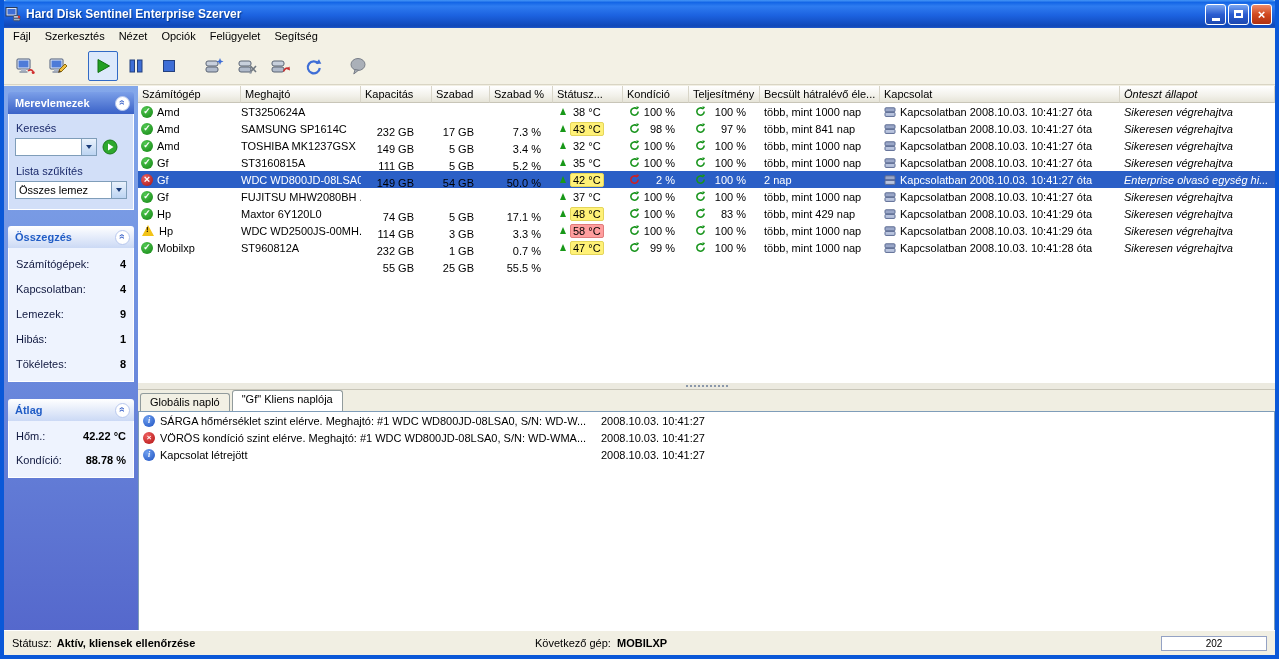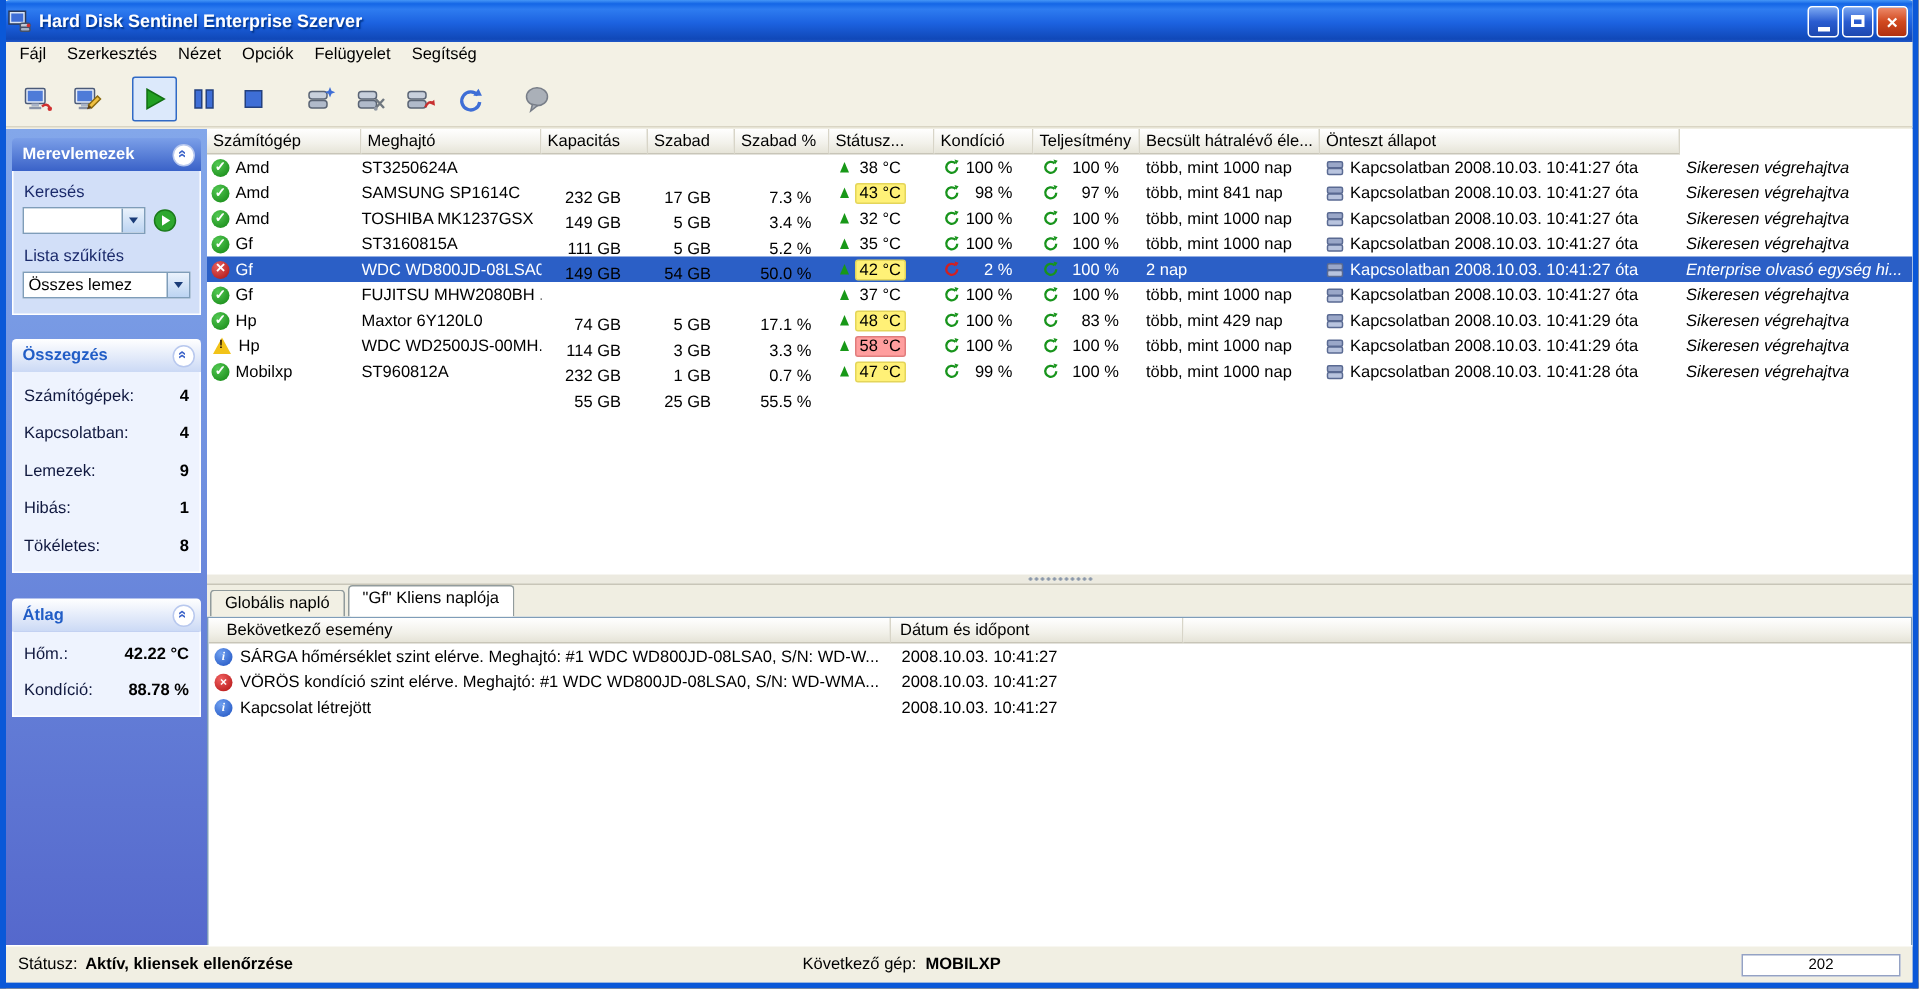--- a/index.html
+++ b/index.html
@@ -337,20 +337,21 @@
         <div class="thead">
           <span class="th">Számítógép</span>
             <span class="th">Meghajtó</span>
             <span class="th">Kapacitás</span>
             <span class="th">Szabad</span>
             <span class="th">Szabad %</span>
             <span class="th">Státusz...</span>
             <span class="th">Kondíció</span>
             <span class="th">Teljesítmény</span>
             <span class="th">Becsült hátralévő éle...</span>
+            <span class="th">Kapcsolat</span>
             <span class="th">Önteszt állapot</span>
         </div>
         <div class="trow" data-status="ok" data-temp-level="normal" data-condition-level="ok">
             <span class="cell">
               <span class="sicon ok-icon"></span>
 
               <span>Amd</span>
             </span>
             <span class="cell">ST3250624A</span>
             <span class="cell c-num">232 GB</span>
@@ -748,25 +749,20 @@
       <div class="splitter">
         <span class="grip"></span>
       </div>
 
       <div class="tabbar">
         <span class="tab">Globális napló</span>
           <span class="tab active">"Gf" Kliens naplója</span>
       </div>
 
       <div class="log-panel">
-        <div class="lhead">
-          <span class="lth lth-event">Bekövetkező esemény</span>
-          <span class="lth lth-date">Dátum és időpont</span>
-          <span class="lth lth-fill"></span>
-        </div>
         <div class="lrow" data-icon="info">
             <span class="lcell lc-event">
               <span class="licon info-icon">i</span>
 
               <span class="ltext">SÁRGA hőmérséklet szint elérve. Meghajtó: #1 WDC WD800JD-08LSA0, S/N: WD-W...</span>
             </span>
             <span class="lcell lc-date">2008.10.03. 10:41:27</span>
           </div>
           <div class="lrow" data-icon="error">
             <span class="lcell lc-event">

